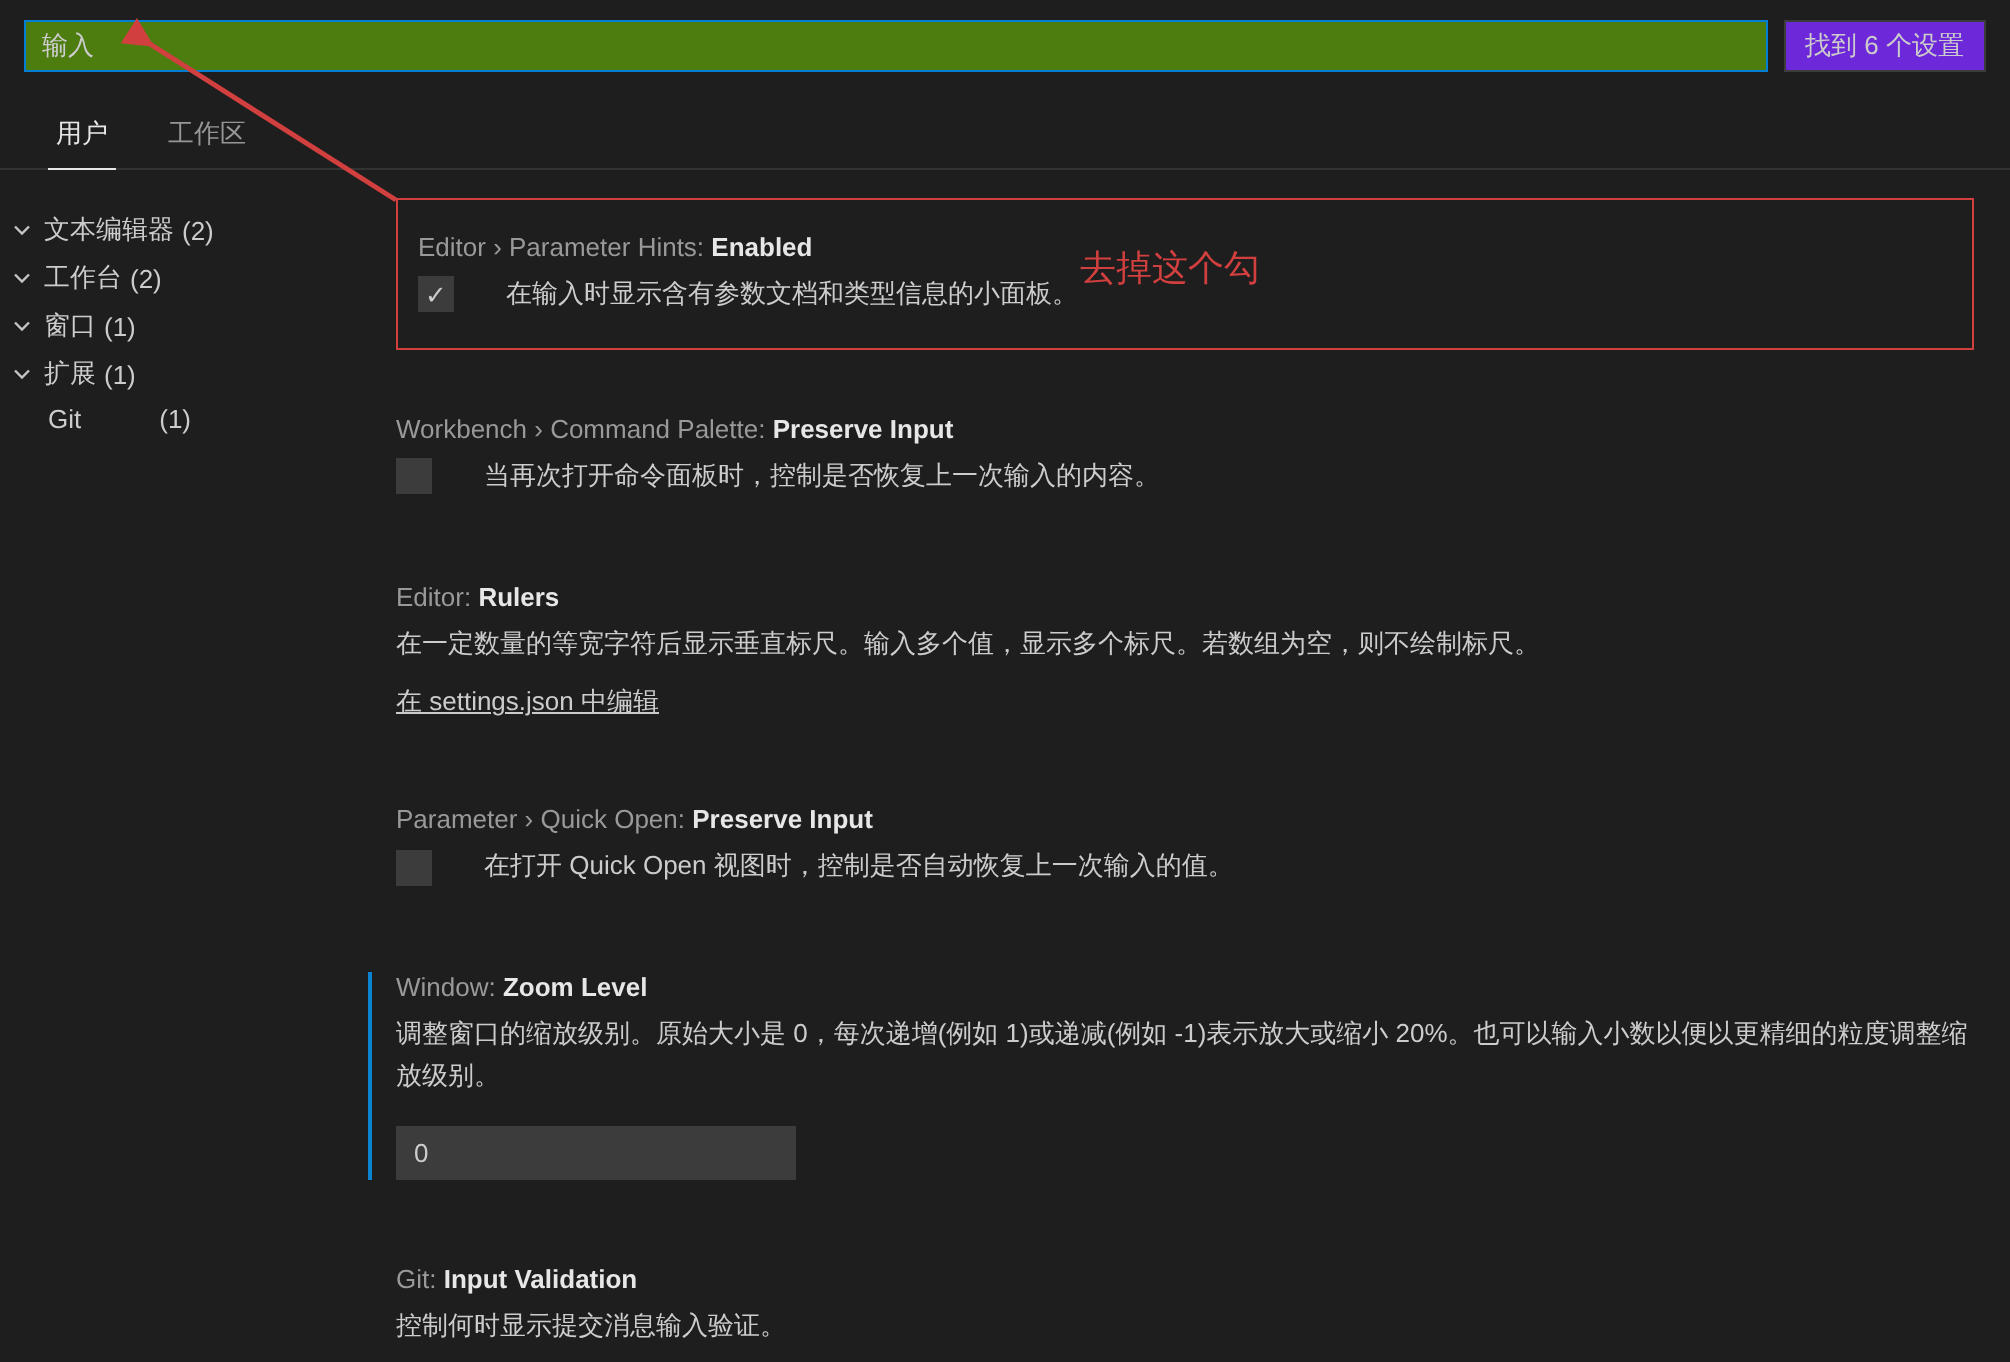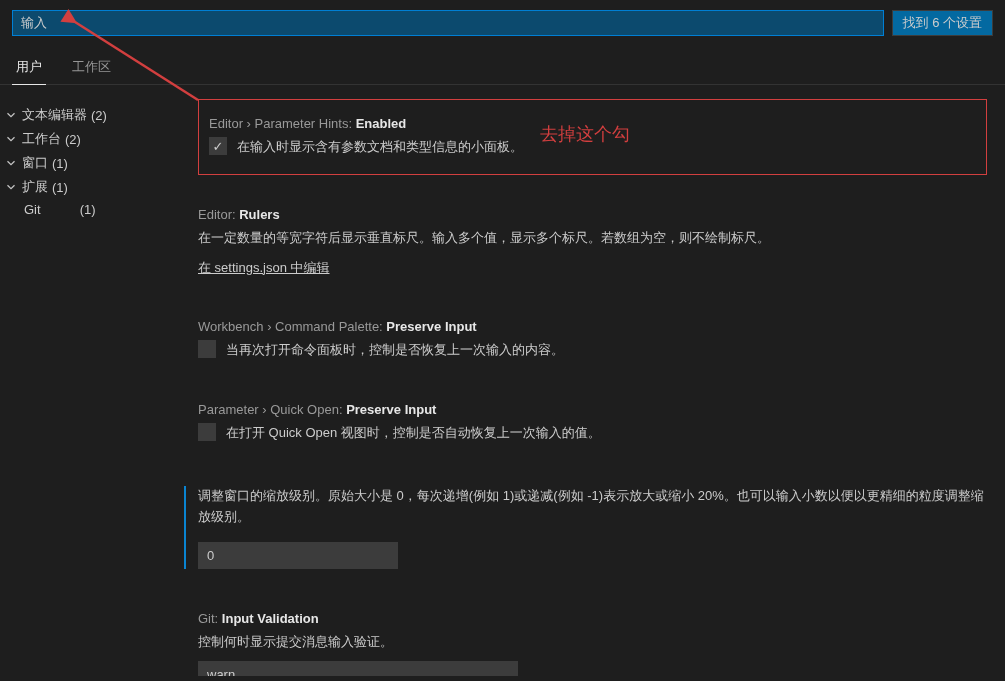--- a/index.html
+++ b/index.html
@@ -16,43 +16,43 @@
 
 
 .search-bar {
   display: flex;
   align-items: stretch;
   padding: 10px 12px 4px 12px;
   gap: 8px;
 }
 .search-input {
   flex: 1;
-  background: #0c4a6e;
+  background: #4d7c0f;
   border: 1px solid #007fd4;
   color: #cccccc;
   padding: 4px 8px;
   font-size: 13px;
   outline: none;
   height: 26px;
 }
 .results-count {
-  background: #0369a1;
+  background: #6d28d9;
   border: 1px solid #3c3c3c;
   color: #cccccc;
   padding: 4px 10px;
   font-size: 13px;
   display: flex;
   align-items: center;
   height: 26px;
 }
 
 
 .tabs {
   display: flex;
-  padding: 10px 12px 0 12px;
+  padding: 10px 12px 0 24px;
   border-bottom: 1px solid #333;
 }
 .tab {
   padding: 8px 4px;
   margin-right: 22px;
   cursor: pointer;
   color: #969696;
 }
 .tab.active {
   color: #e7e7e7;
@@ -111,21 +111,22 @@
   color: #e7e7e7;
   font-weight: 600;
 }
 .desc {
   color: #cccccc;
   line-height: 1.6;
   margin-bottom: 6px;
 }
 .check-row {
   display: flex;
-  gap: 10px;
+  align-items: center;
+  gap: 26px;
   margin-top: 2px;
 }
 .checkbox {
   width: 18px;
   height: 18px;
   background: #3c3c3c;
   border: 1px solid #3c3c3c;
   display: flex;
   align-items: center;
   justify-content: center;
@@ -242,47 +243,50 @@
         <span>Editor › Parameter Hints: </span><strong>Enabled</strong>
       </div>
       <div class="check-row">
         <div class="checkbox checked"></div>
         <div class="desc" style="margin-bottom:0">在输入时显示含有参数文档和类型信息的小面板。</div>
       </div>
     </div>
 
     <div class="setting">
       <div class="setting-title">
-        <span>Editor: </span><strong>Rulers</strong>
-      </div>
-      <div class="desc sub-desc">在一定数量的等宽字符后显示垂直标尺。输入多个值，显示多个标尺。若数组为空，则不绘制标尺。</div>
-      <span class="link">在 settings.json 中编辑</span>
-    </div>
-
-    <div class="setting">
-      <div class="setting-title">
         <span>Workbench › Command Palette: </span><strong>Preserve Input</strong>
       </div>
       <div class="check-row">
         <div class="checkbox"></div>
         <div class="desc" style="margin-bottom:0">当再次打开命令面板时，控制是否恢复上一次输入的内容。</div>
       </div>
     </div>
 
     <div class="setting">
       <div class="setting-title">
+        <span>Editor: </span><strong>Rulers</strong>
+      </div>
+      <div class="desc sub-desc">在一定数量的等宽字符后显示垂直标尺。输入多个值，显示多个标尺。若数组为空，则不绘制标尺。</div>
+      <span class="link">在 settings.json 中编辑</span>
+    </div>
+
+    <div class="setting">
+      <div class="setting-title">
         <span>Parameter › Quick Open: </span><strong>Preserve Input</strong>
       </div>
       <div class="check-row">
         <div class="checkbox"></div>
         <div class="desc" style="margin-bottom:0">在打开 Quick Open 视图时，控制是否自动恢复上一次输入的值。</div>
       </div>
     </div>
 
     <div class="setting modified-bar">
+      <div class="setting-title">
+        <span>Window: </span><strong>Zoom Level</strong>
+      </div>
       <div class="desc">调整窗口的缩放级别。原始大小是 0，每次递增(例如 1)或递减(例如 -1)表示放大或缩小 20%。也可以输入小数以便以更精细的粒度调整缩放级别。</div>
       <input class="num-input" value="0" style="">
     </div>
 
     <div class="setting">
       <div class="setting-title">
         <span>Git: </span><strong>Input Validation</strong>
       </div>
       <div class="desc">控制何时显示提交消息输入验证。</div>
       <div class="select-wrap" style="margin-top:8px">

